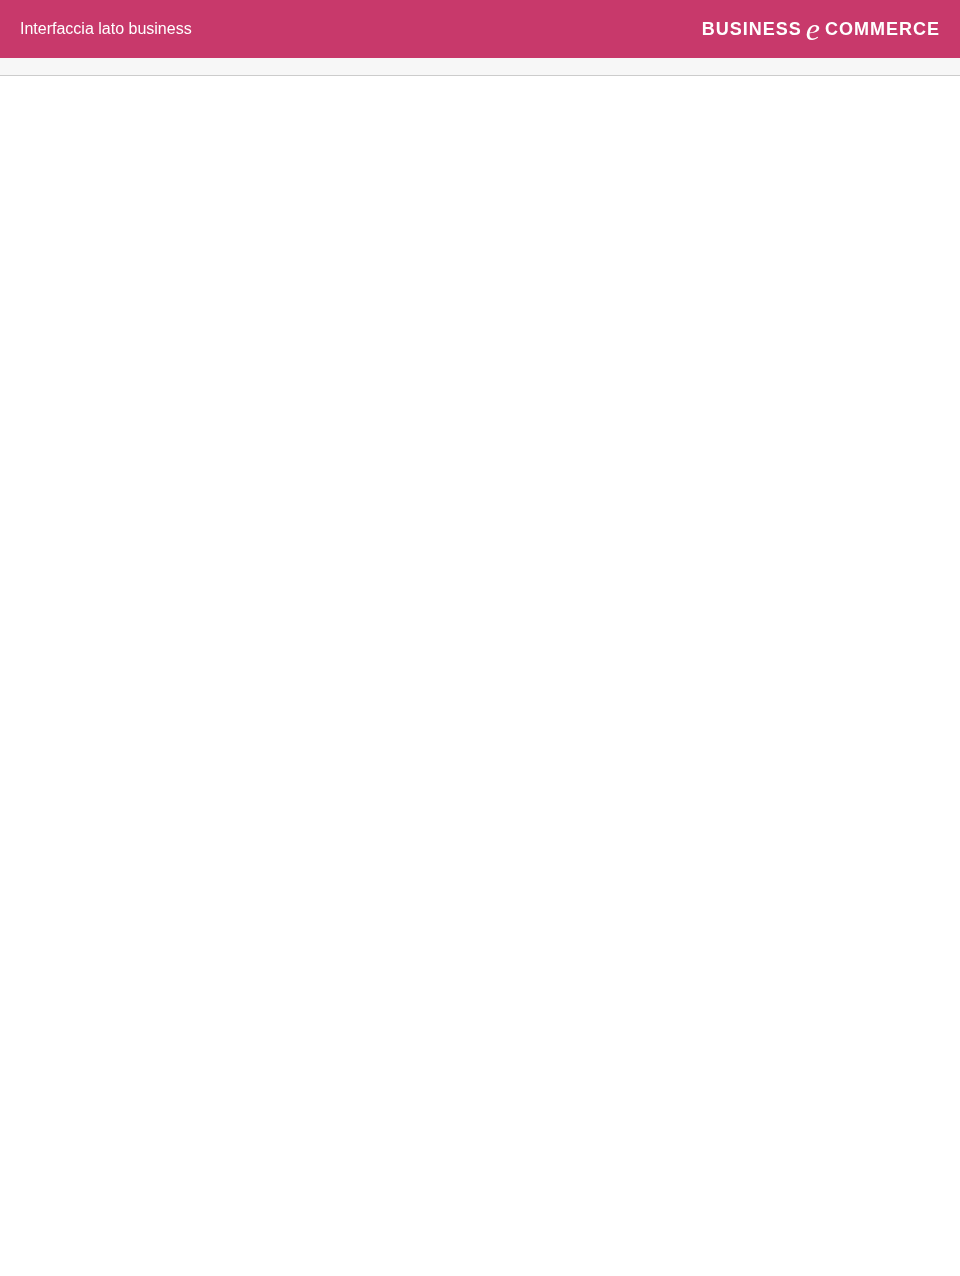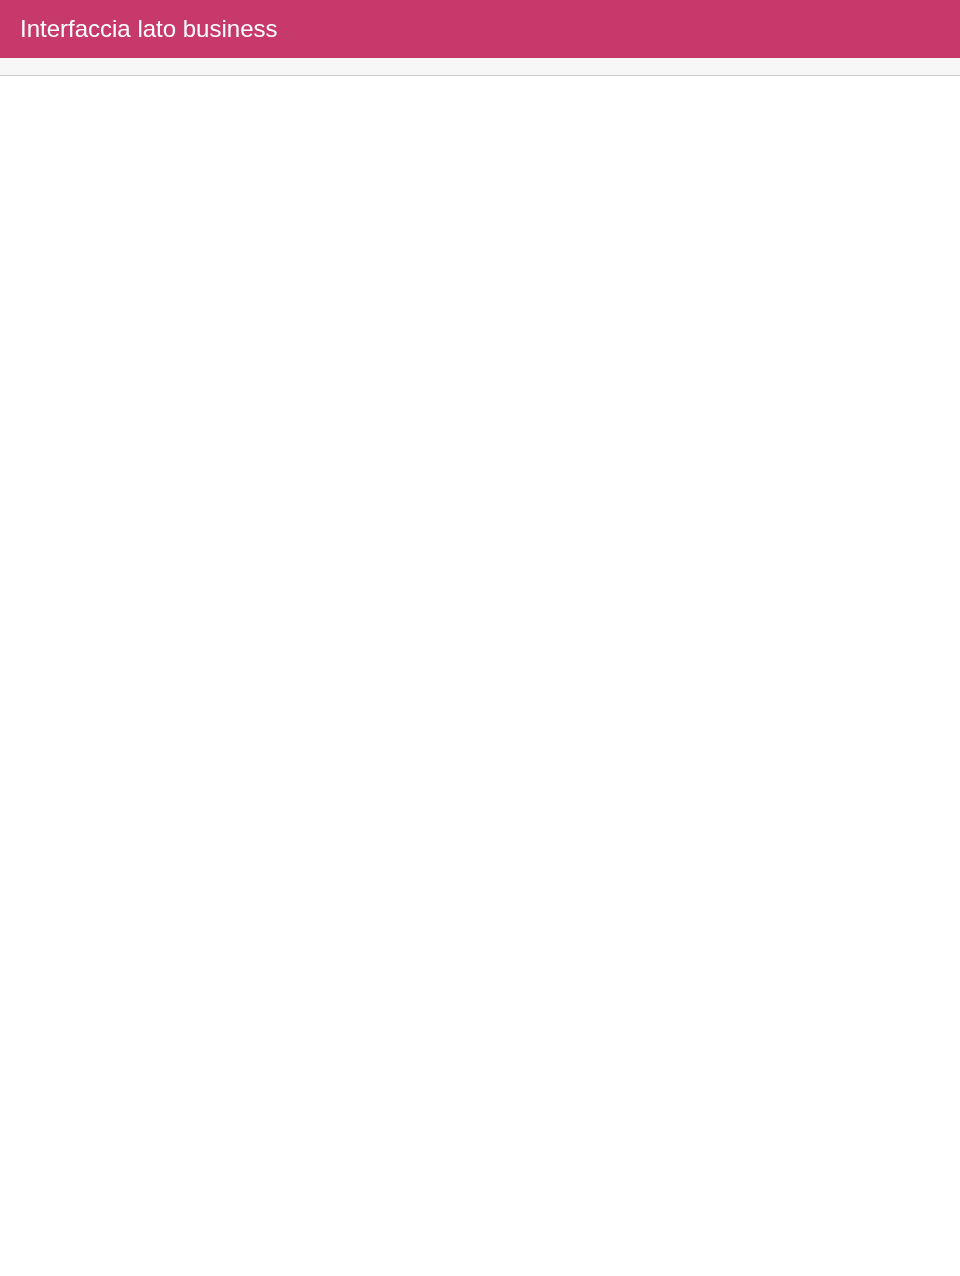--- a/index.html
+++ b/index.html
@@ -12,21 +12,21 @@
   }
   .header {
     background: #c8396b;
     color: #fff;
     height: 58px;
     display: flex;
     align-items: center;
     justify-content: space-between;
     padding: 0 20px;
   }
-  .header-title { font-size: 24px; font-weight: 400; }
+  .header-title { font-size: 16px; font-weight: 400; }
   .header-logo { display: flex; align-items: center; gap: 6px; font-weight: bold; font-size: 18px; letter-spacing: 1px; }
   .logo-e {
     font-family: Georgia, serif;
     font-style: italic;
     font-size: 32px;
     font-weight: normal;
     margin: 0 -2px;
     position: relative;
   }
   .toolbar-row { height: 18px; border-bottom: 1px solid #ccc; background:#f7f7f7; }
@@ -116,20 +116,25 @@
 
   .select-like { display:inline-flex; align-items:center; border:1px solid #999; background:#eceae6; height:17px; font-size:11px; }
   .select-like span { padding: 0 4px; }
   .select-caret { border-left:1px solid #999; width:14px; text-align:center; font-size:9px; background:#ddd; }
 </style>
 </head>
 <body>
 
 <div class="header">
   <div class="header-title">Interfaccia lato business</div>
+  <div class="header-logo">
+    <span>BUSINESS</span>
+    <span class="logo-e">e</span>
+    <span>COMMERCE</span>
+  </div>
 </div>
 <div class="toolbar-row"></div>
 
 <div class="page">
 
   <div class="dialog dlg-options">
     <div class="dialog-title">
       <span class="title-icon"></span>
       <span>Opzioni</span>
       <span class="close-x">×</span>

